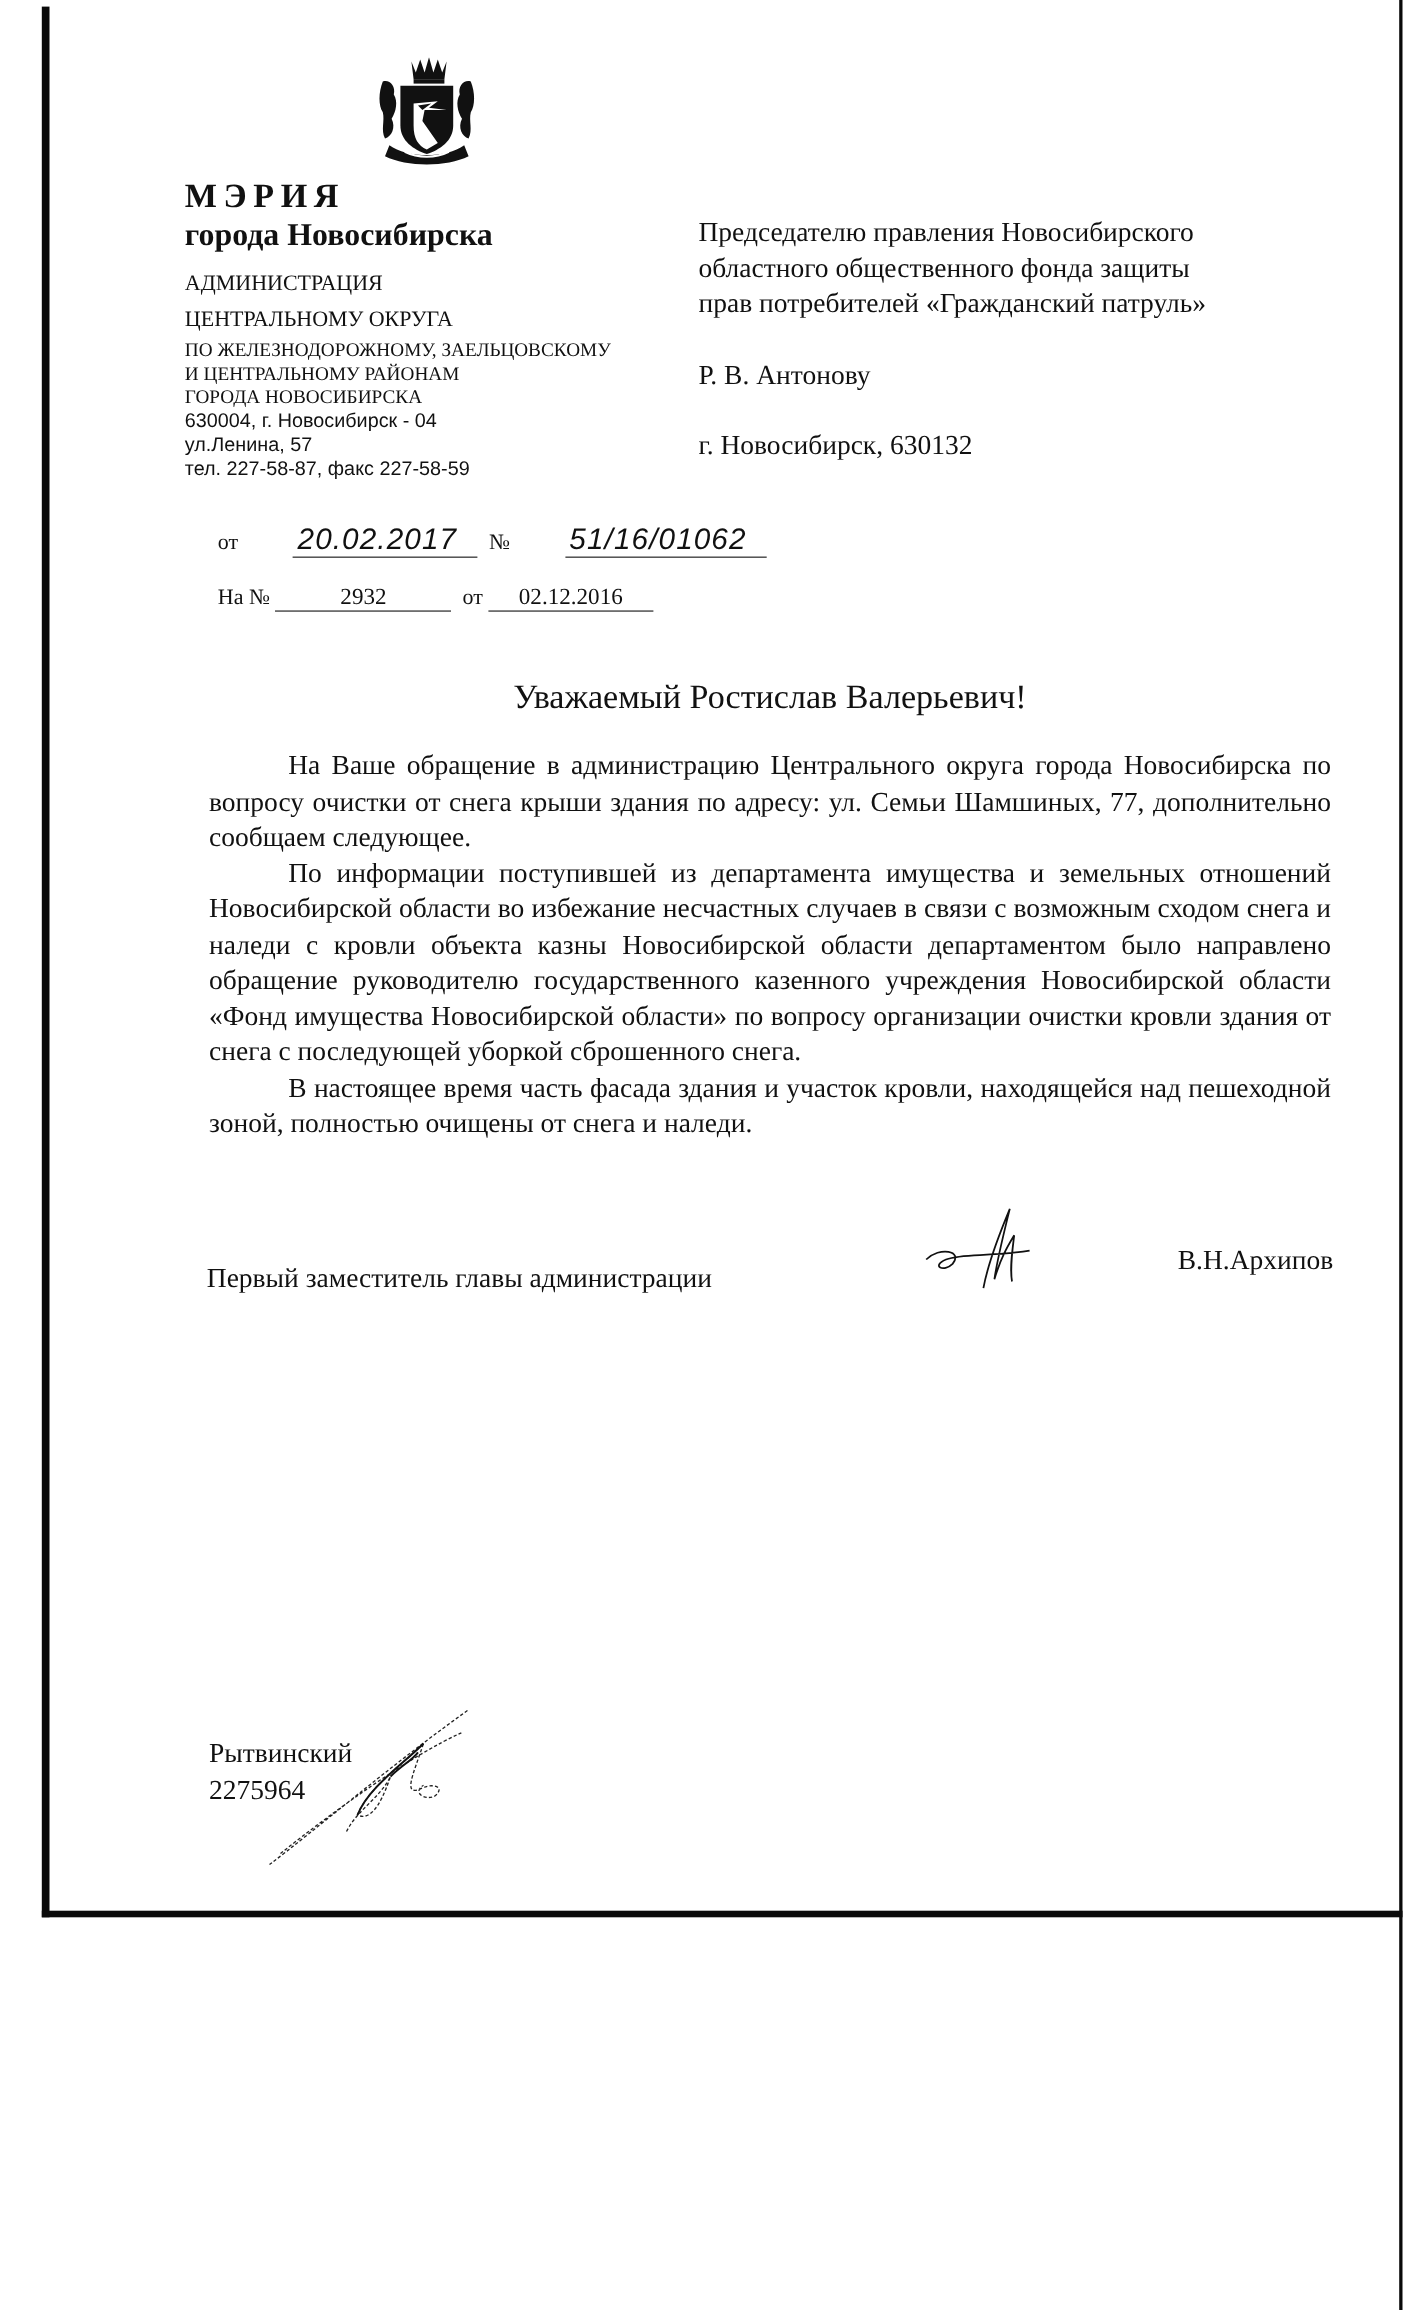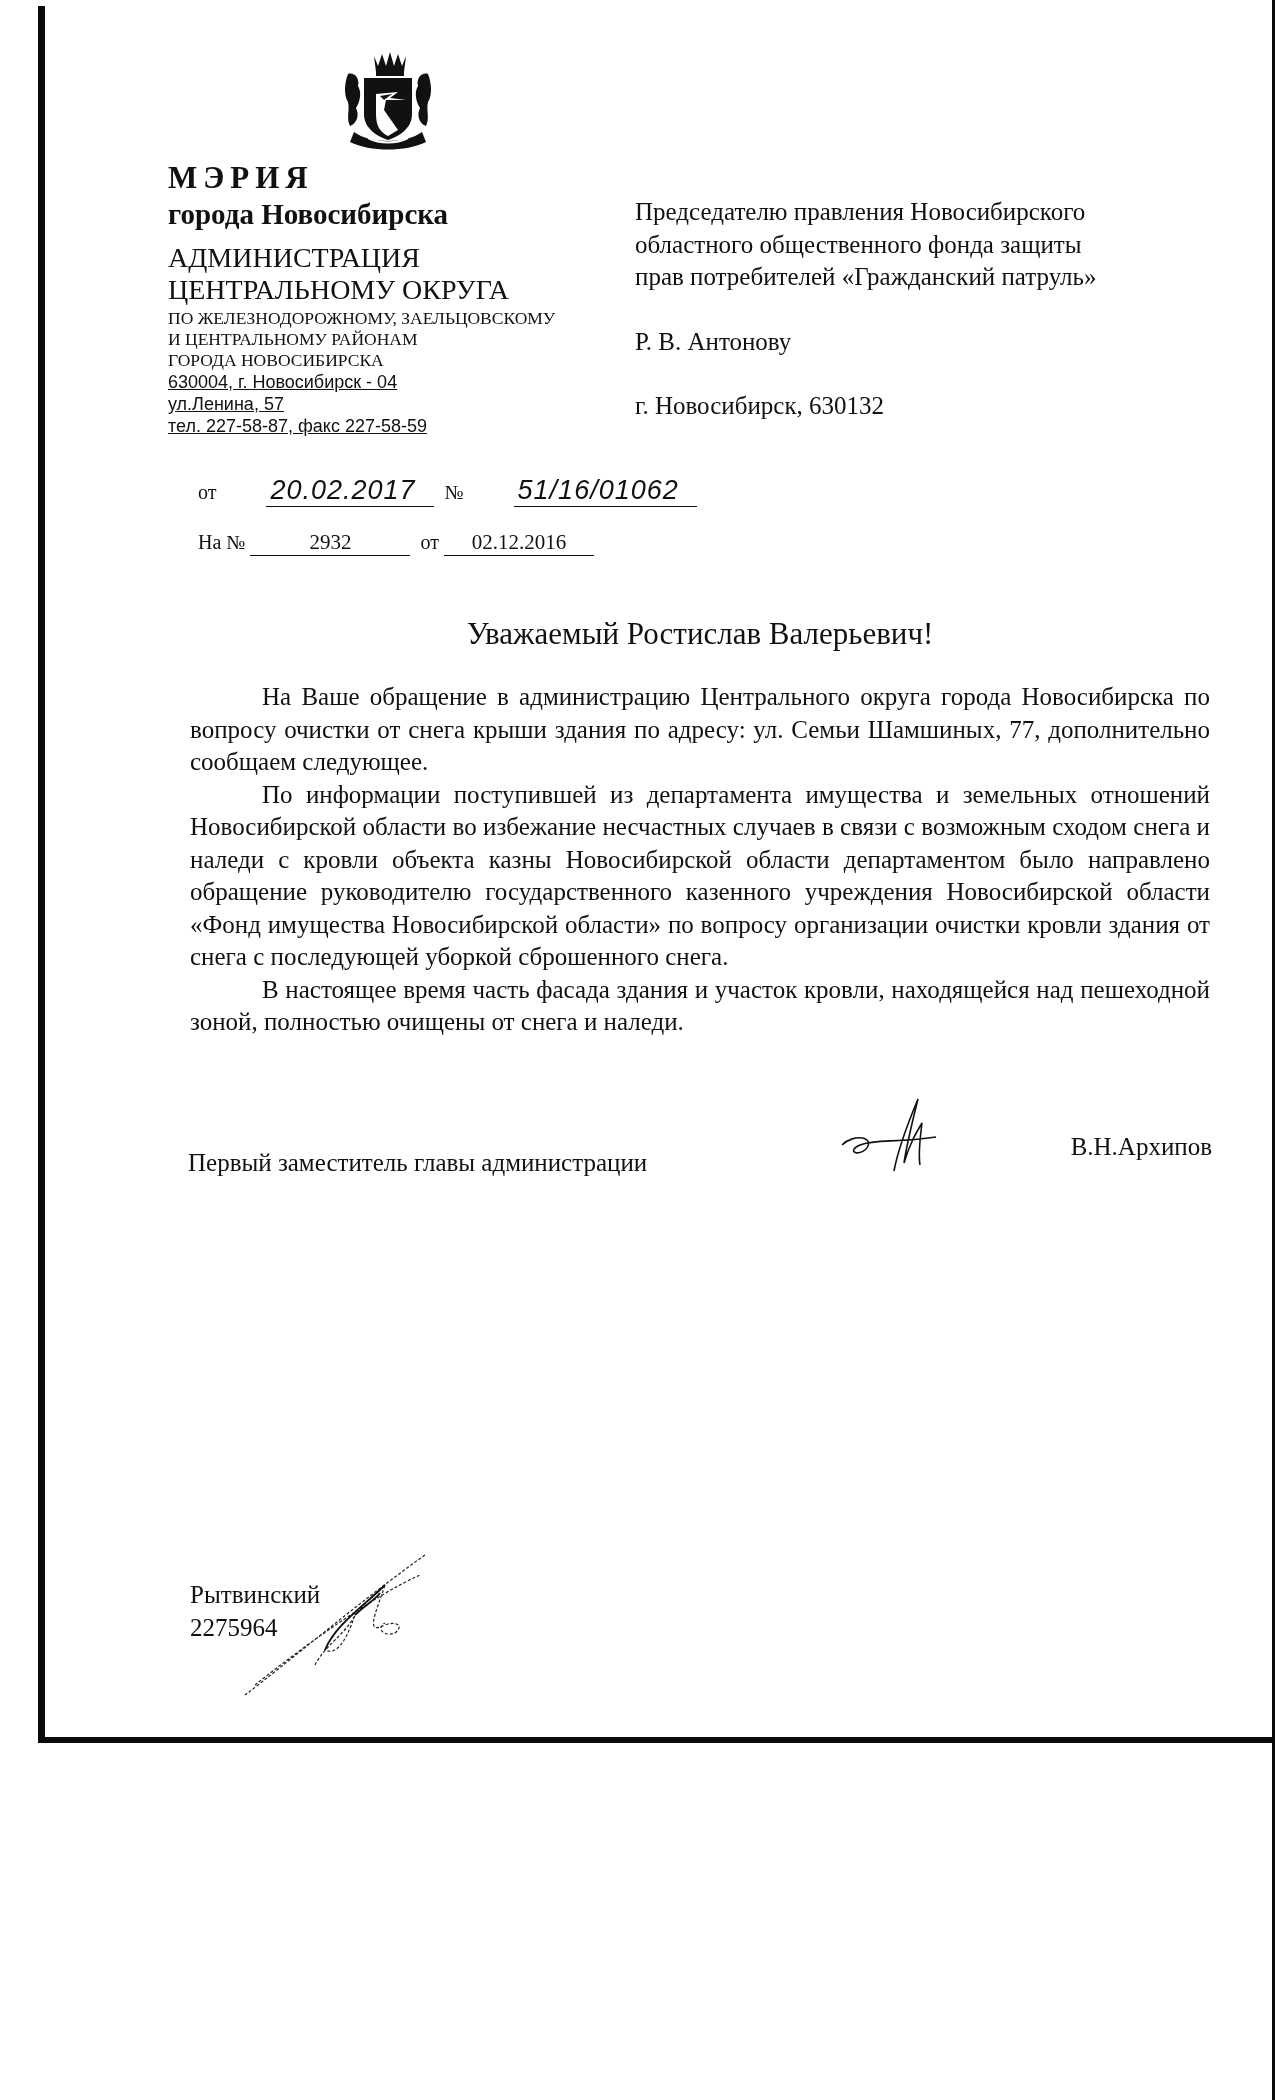--- a/index.html
+++ b/index.html
@@ -9,23 +9,23 @@
     font-family: "Liberation Serif", serif;
   }
   .border-left { position: absolute; left: 38px; top: 6px; width: 7px; height: 1737px; background: #0a0a0a; }
   .border-bottom { position: absolute; left: 38px; top: 1737px; width: 1237px; height: 6px; background: #0a0a0a; }
   .border-right { position: absolute; right: 0; top: 0; width: 3px; height: 2100px; background: #0a0a0a; }
 
   .header-left { position: absolute; left: 168px; top: 52px; width: 440px; text-align: left; }
   .coat { display: block; margin: 0 auto; width: 96px; height: 100px; }
   .meria { font-weight: bold; font-size: 31px; letter-spacing: 6px; margin-top: 8px; line-height: 36px; }
   .city { font-weight: bold; font-size: 29px; line-height: 36px; }
-  .admin { font-size: 28px; line-height: 32px; margin-top: 10px; }
+  .admin { font-size: 20px; line-height: 32px; margin-top: 10px; }
   .districts { font-size: 17.5px; line-height: 21px; margin-top: 2px; }
-  .addr { font-family: "Liberation Sans", sans-serif; font-size: 18px; line-height: 22px; text-decoration: underline; }
+  .addr { font-family: "Liberation Sans", sans-serif; font-size: 18px; line-height: 22px; }
 
   .ref-line { position: absolute; left: 198px; font-size: 20px; }
   .ref1 { top: 475px; }
   .ref2 { top: 530px; }
   .hand { font-family: Liberation Sans, sans-serif; font-style: italic; font-size: 27px; border-bottom: 1.5px solid #111; padding: 0 4px; display: inline-block; letter-spacing: 1px; margin-left: 45px; }
   .fill { display: inline-block; border-bottom: 1.5px solid #111; text-align: center; font-size: 21px; }
 
   .recipient { position: absolute; left: 635px; top: 196px; width: 545px; font-size: 25px; line-height: 32.5px; }
   .recipient .justify { text-align: justify; text-align-last: left; }
   .gap { height: 32px; }

